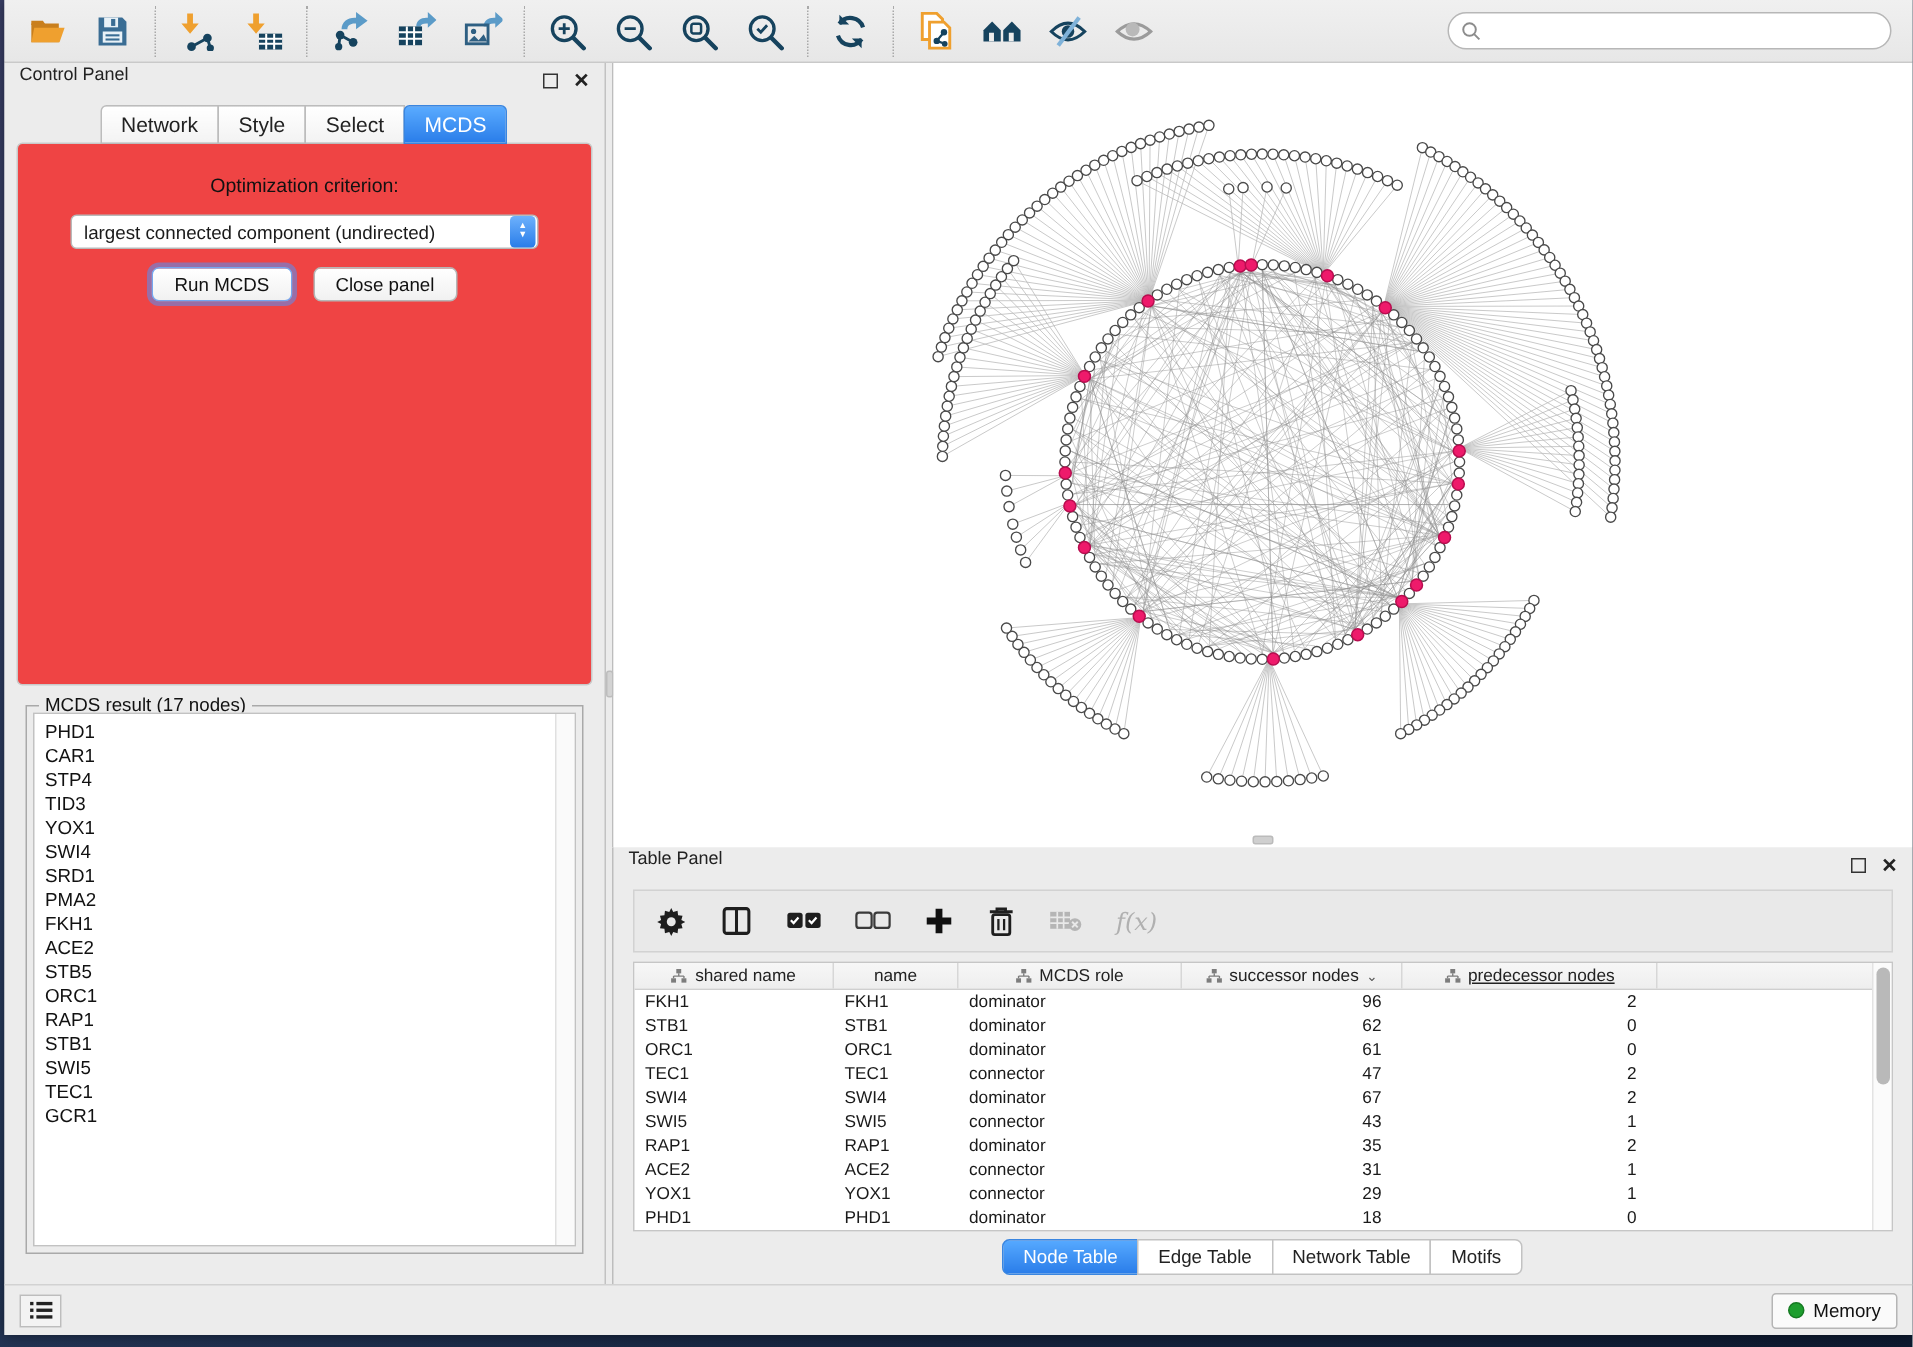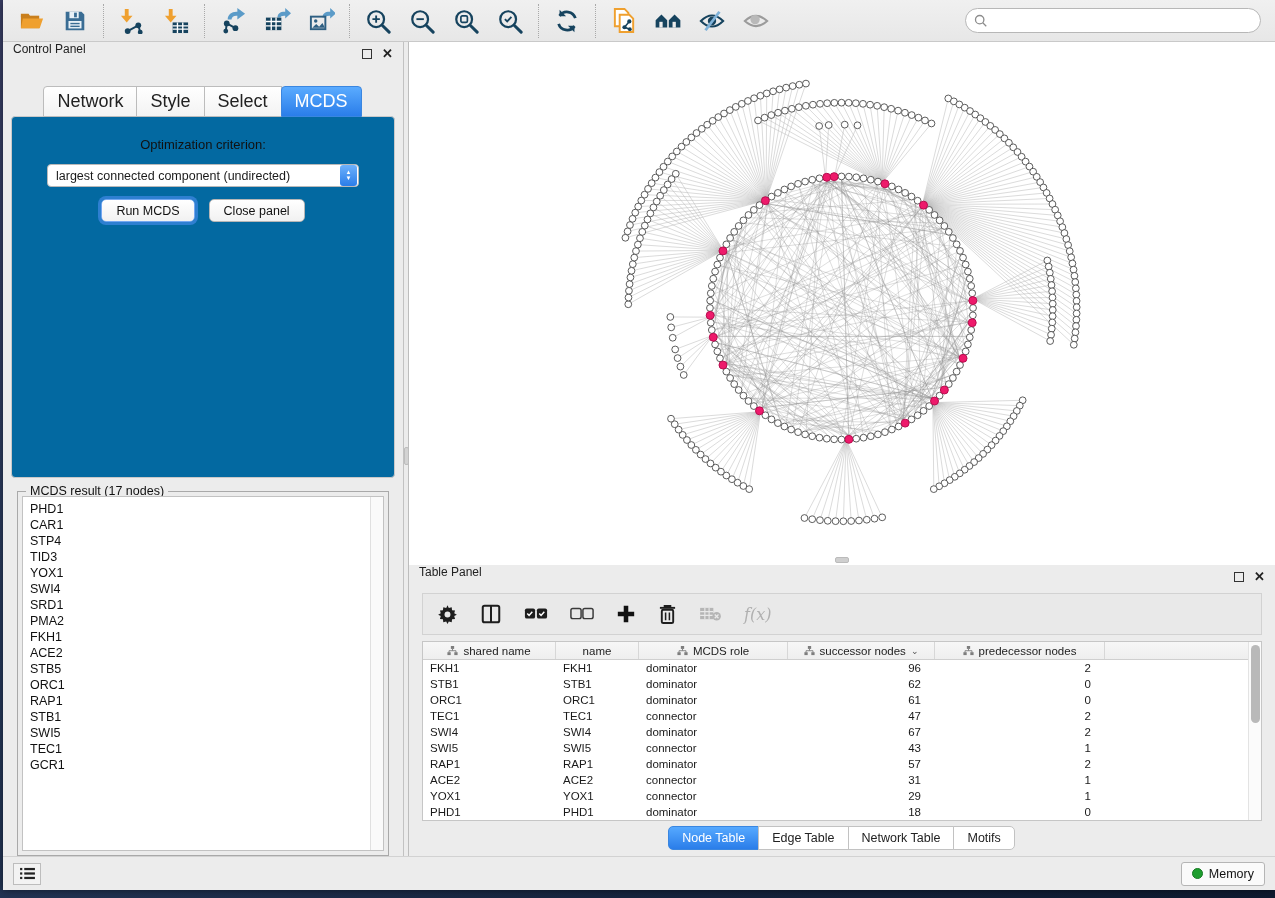--- a/index.html
+++ b/index.html
@@ -39,31 +39,31 @@
   
   .control-panel { width:400px; flex-shrink:0; display:flex; flex-direction:column; background:#ececec; position:relative; }
   .panel-titlebar { height:24px; display:flex; padding:0 10px; flex-shrink:0; }
   .panel-title { font-size:12px; color:#222; }
   .panel-ctrls { margin-left:auto; display:flex; gap:10px; align-items:center; }
   .float-icon { width:10px; height:10px; border:1.5px solid #333; display:inline-block; }
   .close-icon { font-size:13px; font-weight:bold; color:#222; line-height:10px; cursor:pointer; }
 
   .ctab-bar { display:flex; justify-content:center; margin-top:4px; position:relative; z-index:2; }
   .ctab {
-    padding:4px 13px; font-size:18px; background:linear-gradient(#ffffff,#f3f3f3);
-    border:1px solid #bcbcbc; margin-left:-1px; cursor:pointer; color:#222;margin-top:16px;
+    padding:4px 13px; font-size:14px; background:linear-gradient(#ffffff,#f3f3f3);
+    border:1px solid #bcbcbc; margin-left:-1px; cursor:pointer; color:#222;
   }
   .ctab:first-child { border-radius:4px 0 0 0; }
   .ctab:last-child { border-radius:0 4px 0 0; }
   .ctab.selected {
     background:linear-gradient(#5aabff,#2a7de9); color:#fff; border-color:#3a86e0;
     border-radius:4px 4px 0 0;
   }
   .ctab-content {
-    margin:-1px 8px 0 8px; background:#0369a1; border:1px solid #c9c9c9;
+    margin:-1px 8px 0 8px; background:#ef4444; border:1px solid #c9c9c9;
     border-radius:4px; height:362px; padding-top:20px; position:relative; z-index:1;
   }
   .opt-label { text-align:center; font-size:13px; color:#111; margin-bottom:12px; }
   .select-box {
     width:312px; height:23px; margin:0 auto; background:#fff; border:1px solid #b9b9b9;
     border-radius:4px; display:flex; align-items:center; padding-left:8px; cursor:pointer;
     font-size:12.5px;
   }
   .select-box .sel-text { flex:1; white-space:nowrap; overflow:hidden; }
   .stepper {
@@ -1295,21 +1295,21 @@
                     <svg width="11" height="10" viewBox="0 0 12 11">
                       <rect x="4.2" y="0" width="3.6" height="3.2" fill="#7d7d7d"></rect>
                       <path d="M6 3.2v2M2.2 5.2h7.6M2.2 5.2v1.6M9.8 5.2v1.6" stroke="#7d7d7d" stroke-width="1"></path>
                       <rect x="0.4" y="6.8" width="3.6" height="3.2" fill="#7d7d7d"></rect>
                       <rect x="8" y="6.8" width="3.6" height="3.2" fill="#7d7d7d"></rect>
                     </svg>
                   </span>
                   <span>successor nodes</span>
                   <span class="sort-chevron">⌄</span>
                 </div>
-                <div class="th" style="width: 170px;">
+                <div class="th" style="width: 170px; text-decoration: underline;">
                   <span class="org-icon">
                     <svg width="11" height="10" viewBox="0 0 12 11">
                       <rect x="4.2" y="0" width="3.6" height="3.2" fill="#7d7d7d"></rect>
                       <path d="M6 3.2v2M2.2 5.2h7.6M2.2 5.2v1.6M9.8 5.2v1.6" stroke="#7d7d7d" stroke-width="1"></path>
                       <rect x="0.4" y="6.8" width="3.6" height="3.2" fill="#7d7d7d"></rect>
                       <rect x="8" y="6.8" width="3.6" height="3.2" fill="#7d7d7d"></rect>
                     </svg>
                   </span>
                   <span>predecessor nodes</span>
                 </div>
@@ -1354,21 +1354,21 @@
                   <div class="td" style="width: 133px;">SWI5</div>
                   <div class="td" style="width: 83px;">SWI5</div>
                   <div class="td" style="width: 149px;">connector</div>
                   <div class="td num" style="width: 147px;">43</div>
                   <div class="td num" style="width: 170px;">1</div>
                 </div>
                 <div class="tr">
                   <div class="td" style="width: 133px;">RAP1</div>
                   <div class="td" style="width: 83px;">RAP1</div>
                   <div class="td" style="width: 149px;">dominator</div>
-                  <div class="td num" style="width: 147px;">57</div>
+                  <div class="td num" style="width: 147px;">35</div>
                   <div class="td num" style="width: 170px;">2</div>
                 </div>
                 <div class="tr">
                   <div class="td" style="width: 133px;">ACE2</div>
                   <div class="td" style="width: 83px;">ACE2</div>
                   <div class="td" style="width: 149px;">connector</div>
                   <div class="td num" style="width: 147px;">31</div>
                   <div class="td num" style="width: 170px;">1</div>
                 </div>
                 <div class="tr">

